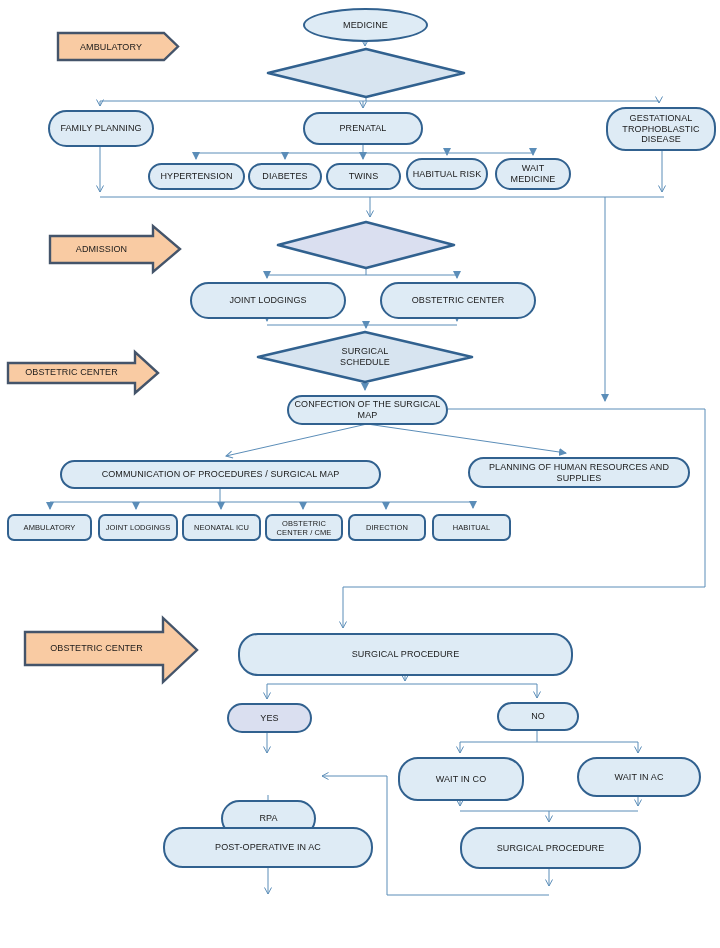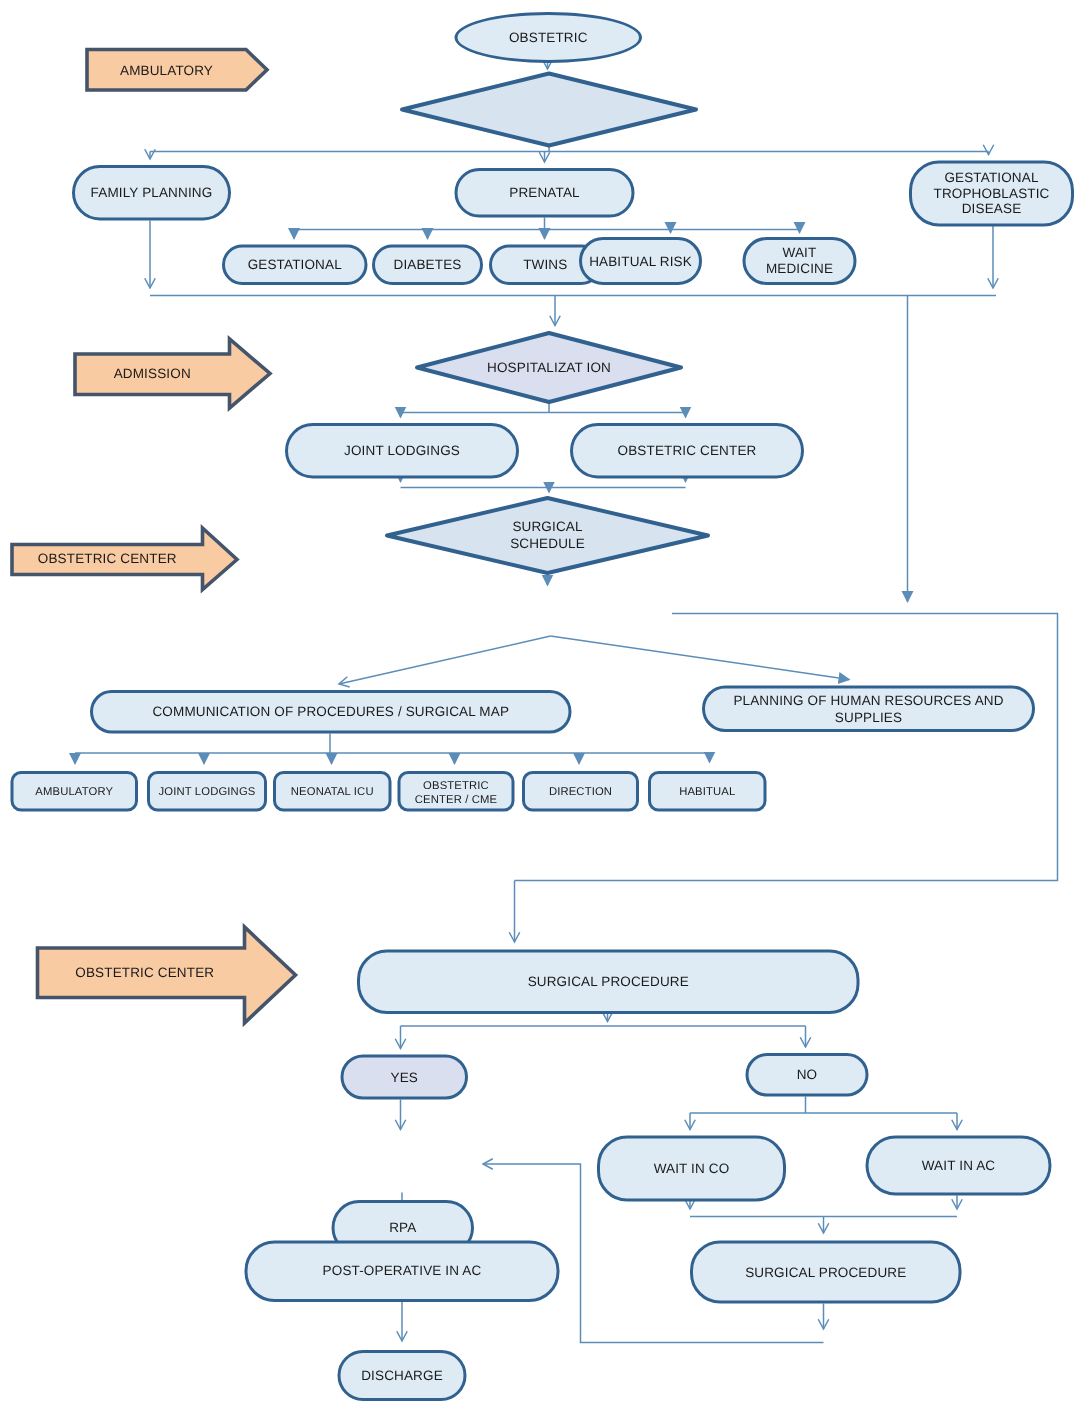--- a/index.html
+++ b/index.html
@@ -113,45 +113,44 @@
     <polygon class="banner" points="50,236 153,236 153,226 180,249 153,272 153,263 50,263"></polygon>
     <polygon class="banner" points="8,363 135,363 135,352 158,373 135,393 135,383 8,383"></polygon>
     <polygon class="banner" points="25,632 163,632 163,618 197,650 163,682 163,665 25,665"></polygon>
   </svg>
 
   <div class="lbl" style="left:58px;top:36px;width:106px;height:22px">AMBULATORY</div>
   <div class="lbl" style="left:50px;top:238px;width:103px;height:22px">ADMISSION</div>
   <div class="lbl" style="left:8px;top:353px;width:127px;height:38px">OBSTETRIC CENTER</div>
   <div class="lbl" style="left:30px;top:630px;width:133px;height:36px">OBSTETRIC CENTER</div>
 
-  <div class="lbl" style="left:316px;top:231px;width:100px;height:28px">HOSPITALIZAT ION</div>
   <div class="lbl" style="left:320px;top:343px;width:90px;height:28px">SURGICAL SCHEDULE</div>
 
-  <div class="node ellipse" style="left:303px;top:8px;width:125px;height:34px">OBSTETRIC</div>
+  <div class="node ellipse" style="left:303px;top:8px;width:125px;height:34px">MEDICINE</div>
   <div class="node" style="left:303px;top:112px;width:120px;height:33px">PRENATAL</div>
   <div class="node" style="left:48px;top:110px;width:106px;height:37px">FAMILY PLANNING</div>
   <div class="node" style="left:606px;top:107px;width:110px;height:44px">GESTATIONAL TROPHOBLASTIC DISEASE</div>
-  <div class="node" style="left:148px;top:163px;width:97px;height:27px">GESTATIONAL</div>
+  <div class="node" style="left:148px;top:163px;width:97px;height:27px">HYPERTENSION</div>
   <div class="node" style="left:248px;top:163px;width:74px;height:27px">DIABETES</div>
   <div class="node" style="left:326px;top:163px;width:75px;height:27px">TWINS</div>
-  <div class="node" style="left:386px;top:158px;width:82px;height:32px">HABITUAL RISK</div>
+  <div class="node" style="left:406px;top:158px;width:82px;height:32px">HABITUAL RISK</div>
   <div class="node" style="left:495px;top:158px;width:76px;height:32px">WAIT MEDICINE</div>
   <div class="node" style="left:190px;top:282px;width:156px;height:37px">JOINT LODGINGS</div>
   <div class="node" style="left:380px;top:282px;width:156px;height:37px">OBSTETRIC CENTER</div>
+  <div class="node" style="left:287px;top:395px;width:161px;height:30px">CONFECTION OF THE SURGICAL MAP</div>
   <div class="node" style="left:60px;top:460px;width:321px;height:29px">COMMUNICATION OF PROCEDURES / SURGICAL MAP</div>
   <div class="node" style="left:468px;top:457px;width:222px;height:31px">PLANNING OF HUMAN RESOURCES AND SUPPLIES</div>
   <div class="node small" style="left:7px;top:514px;width:85px;height:27px">AMBULATORY</div>
   <div class="node small" style="left:98px;top:514px;width:80px;height:27px">JOINT LODGINGS</div>
   <div class="node small" style="left:182px;top:514px;width:79px;height:27px">NEONATAL ICU</div>
   <div class="node small" style="left:265px;top:514px;width:78px;height:27px">OBSTETRIC CENTER / CME</div>
   <div class="node small" style="left:348px;top:514px;width:78px;height:27px">DIRECTION</div>
   <div class="node small" style="left:432px;top:514px;width:79px;height:27px">HABITUAL</div>
   <div class="node" style="left:238px;top:633px;width:335px;height:43px">SURGICAL PROCEDURE</div>
   <div class="node lav" style="left:227px;top:703px;width:85px;height:30px">YES</div>
   <div class="node" style="left:497px;top:702px;width:82px;height:29px">NO</div>
   <div class="node" style="left:221px;top:800px;width:95px;height:37px">RPA</div>
   <div class="node" style="left:398px;top:757px;width:126px;height:44px">WAIT IN CO</div>
   <div class="node" style="left:577px;top:757px;width:124px;height:40px">WAIT IN AC</div>
   <div class="node" style="left:163px;top:827px;width:210px;height:41px">POST-OPERATIVE IN AC</div>
   <div class="node" style="left:460px;top:827px;width:181px;height:42px">SURGICAL PROCEDURE</div>
-  <div class="node" style="left:225px;top:900px;width:86px;height:34px">DISCHARGE</div>
 
 </div>
 
 </body></html>

